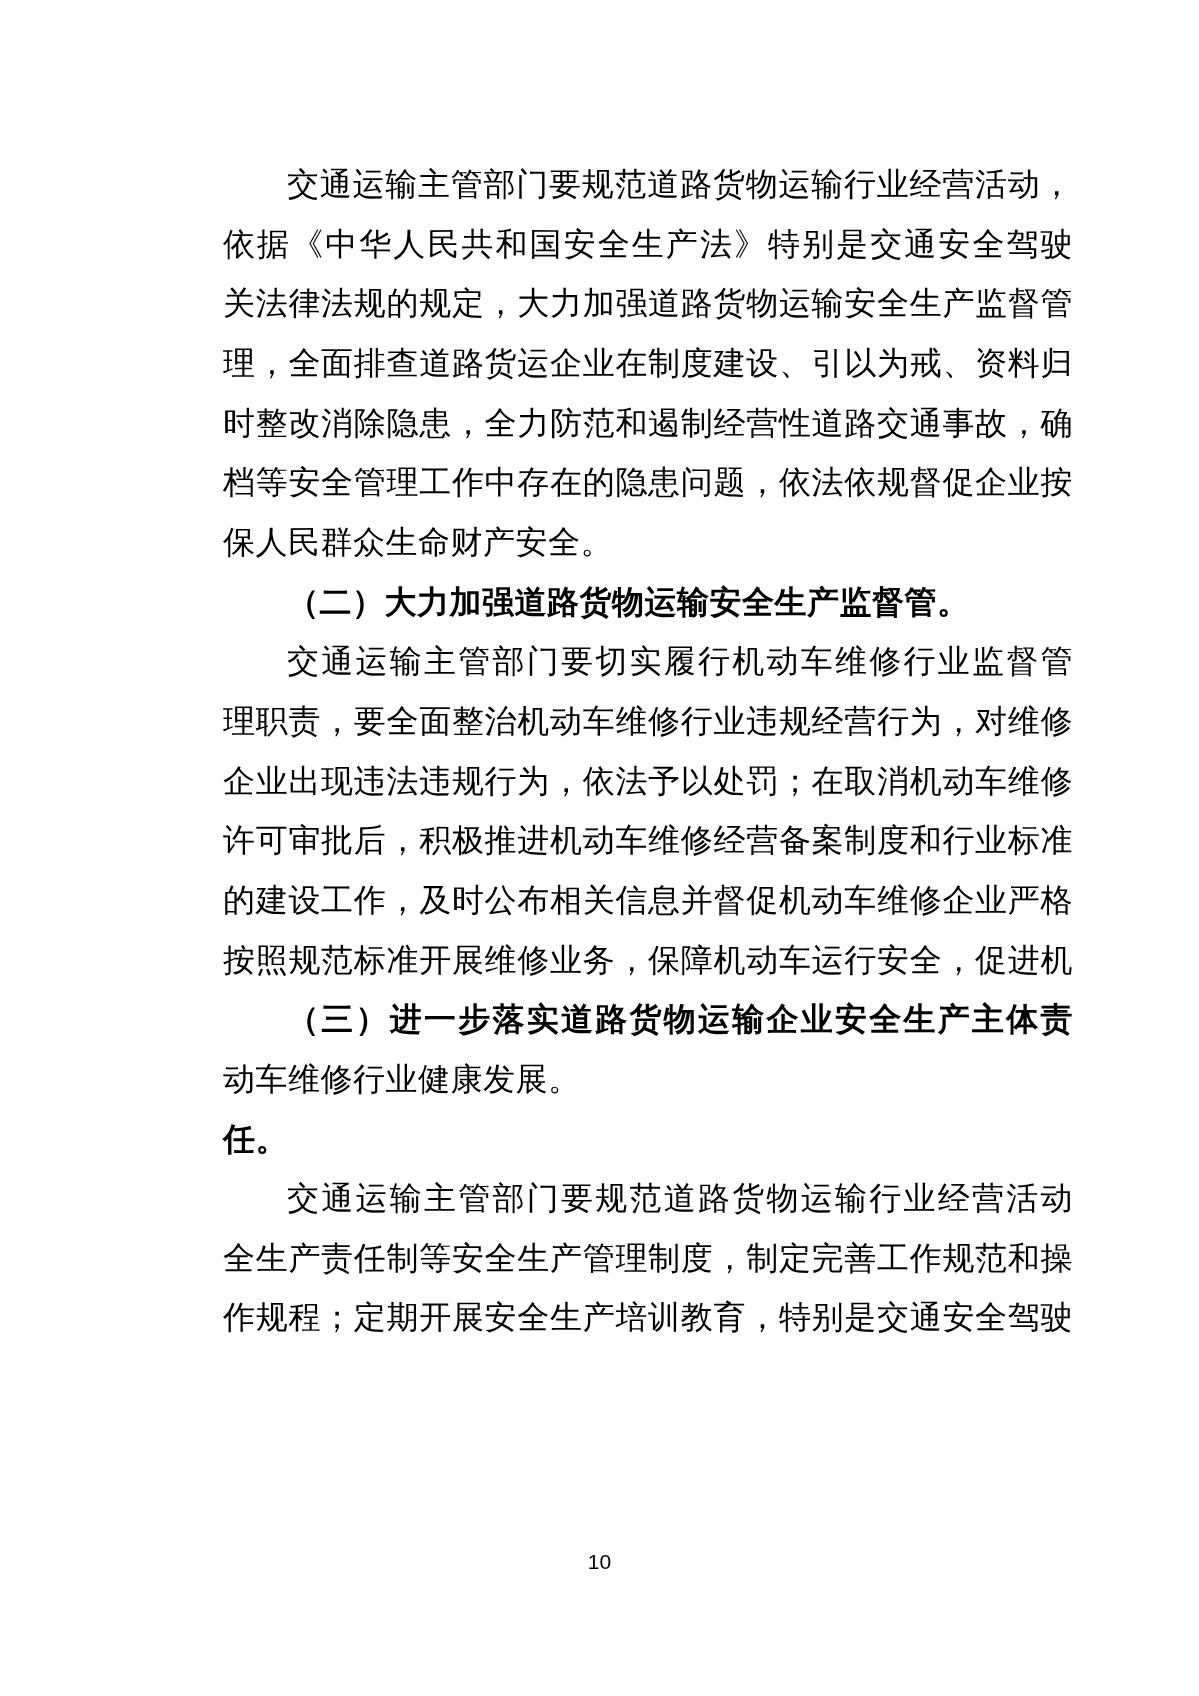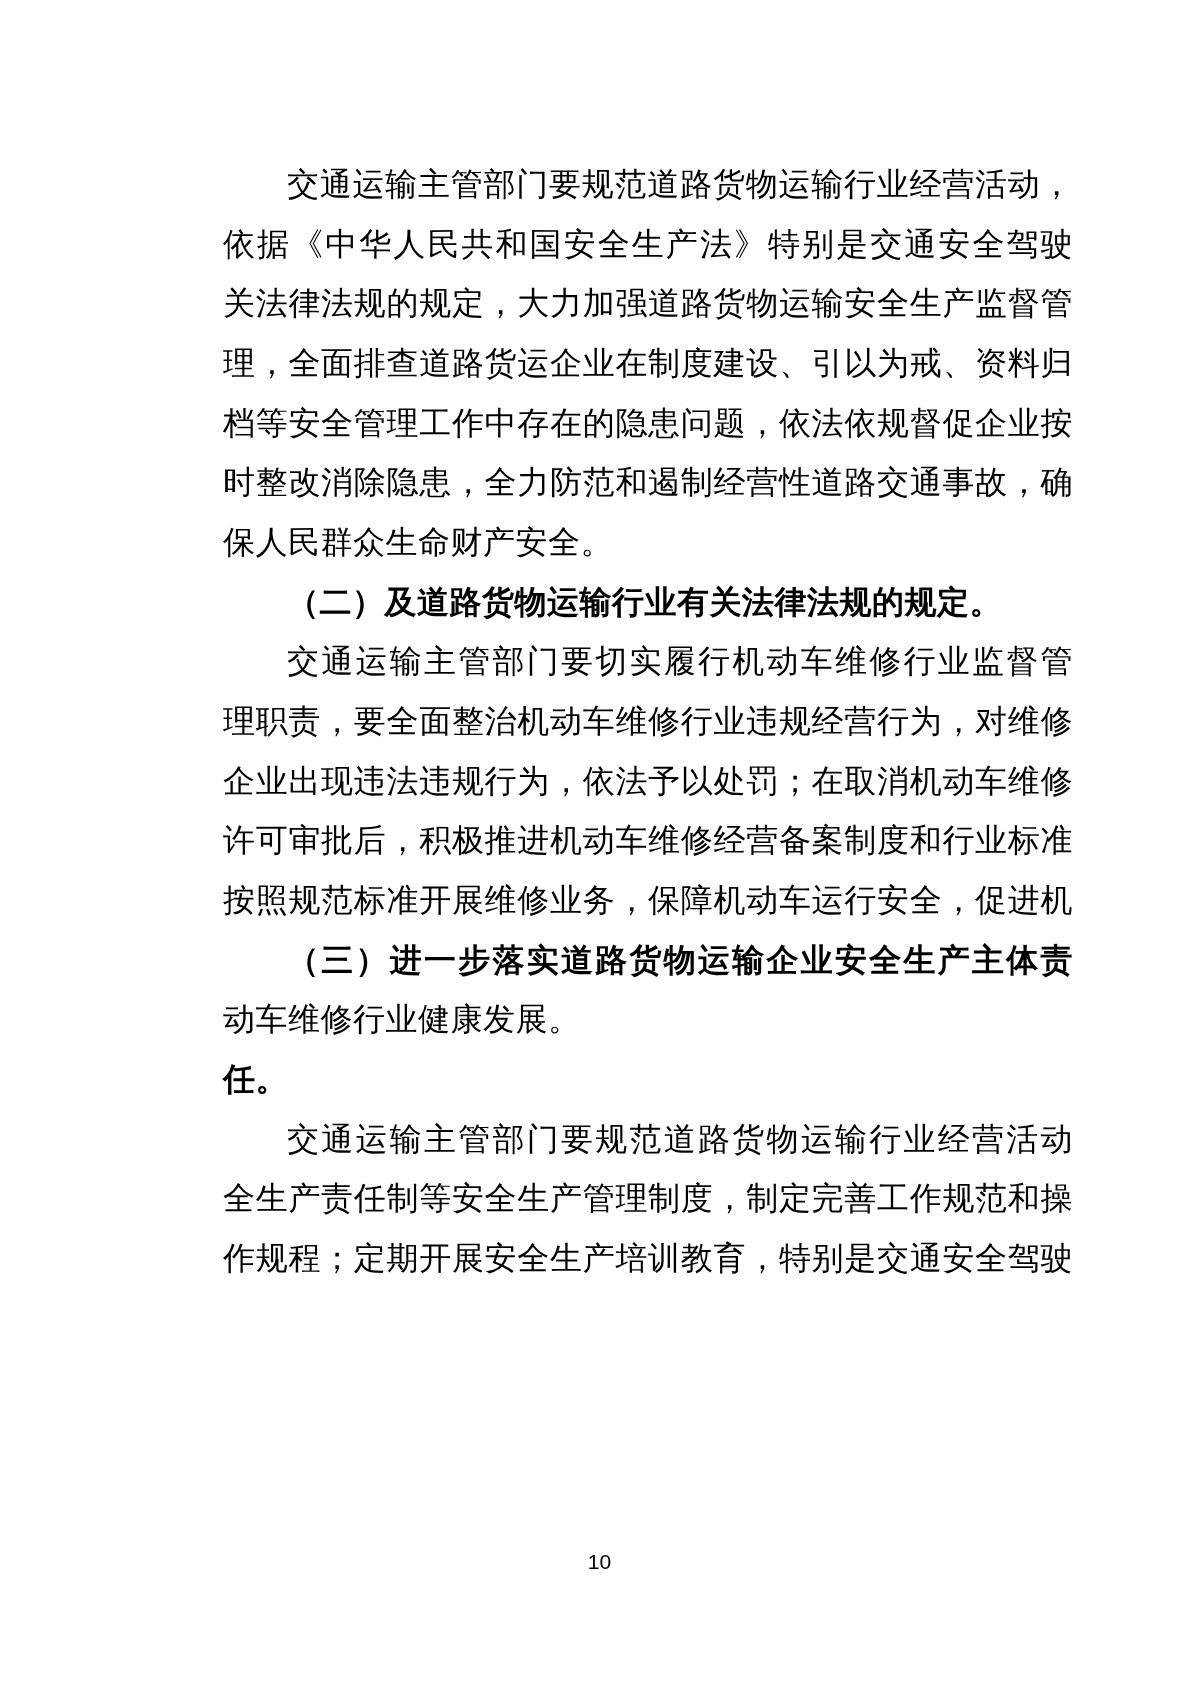--- a/index.html
+++ b/index.html
@@ -56,28 +56,29 @@
 </style>
 </head>
 <body>
 
 <div class="page">
   <div class="text-block">
     <div class="line indent">交通运输主管部门要规范道路货物运输行业经营活动，</div>
     <div class="line">依据《中华人民共和国安全生产法》特别是交通安全驾驶</div>
     <div class="line">关法律法规的规定，大力加强道路货物运输安全生产监督管</div>
     <div class="line">理，全面排查道路货运企业在制度建设、引以为戒、资料归</div>
+    <div class="line">时整改消除隐患，全力防范和遏制经营性道路交通事故，确</div>
     <div class="line">档等安全管理工作中存在的隐患问题，依法依规督促企业按</div>
-    <div class="line">时整改消除隐患，全力防范和遏制经营性道路交通事故，确</div>
     <div class="line flush">保人民群众生命财产安全。</div>
-    <div class="line heading indent flush">（二）及道路货物运输行业有关法律法规的规定。</div>
+    <div class="line heading indent flush">（二）大力加强道路货物运输安全生产监督管。</div>
     <div class="line indent">交通运输主管部门要切实履行机动车维修行业监督管</div>
     <div class="line">理职责，要全面整治机动车维修行业违规经营行为，对维修</div>
     <div class="line">企业出现违法违规行为，依法予以处罚；在取消机动车维修</div>
     <div class="line">许可审批后，积极推进机动车维修经营备案制度和行业标准</div>
+    <div class="line">的建设工作，及时公布相关信息并督促机动车维修企业严格</div>
     <div class="line">按照规范标准开展维修业务，保障机动车运行安全，促进机</div>
     <div class="line heading indent">（三）进一步落实道路货物运输企业安全生产主体责</div>
     <div class="line flush">动车维修行业健康发展。</div>
     <div class="line heading flush">任。</div>
     <div class="line indent">交通运输主管部门要规范道路货物运输行业经营活动</div>
     <div class="line">全生产责任制等安全生产管理制度，制定完善工作规范和操</div>
     <div class="line">作规程；定期开展安全生产培训教育，特别是交通安全驾驶</div>
   </div>
   <div class="page-number">10</div>
 </div>

